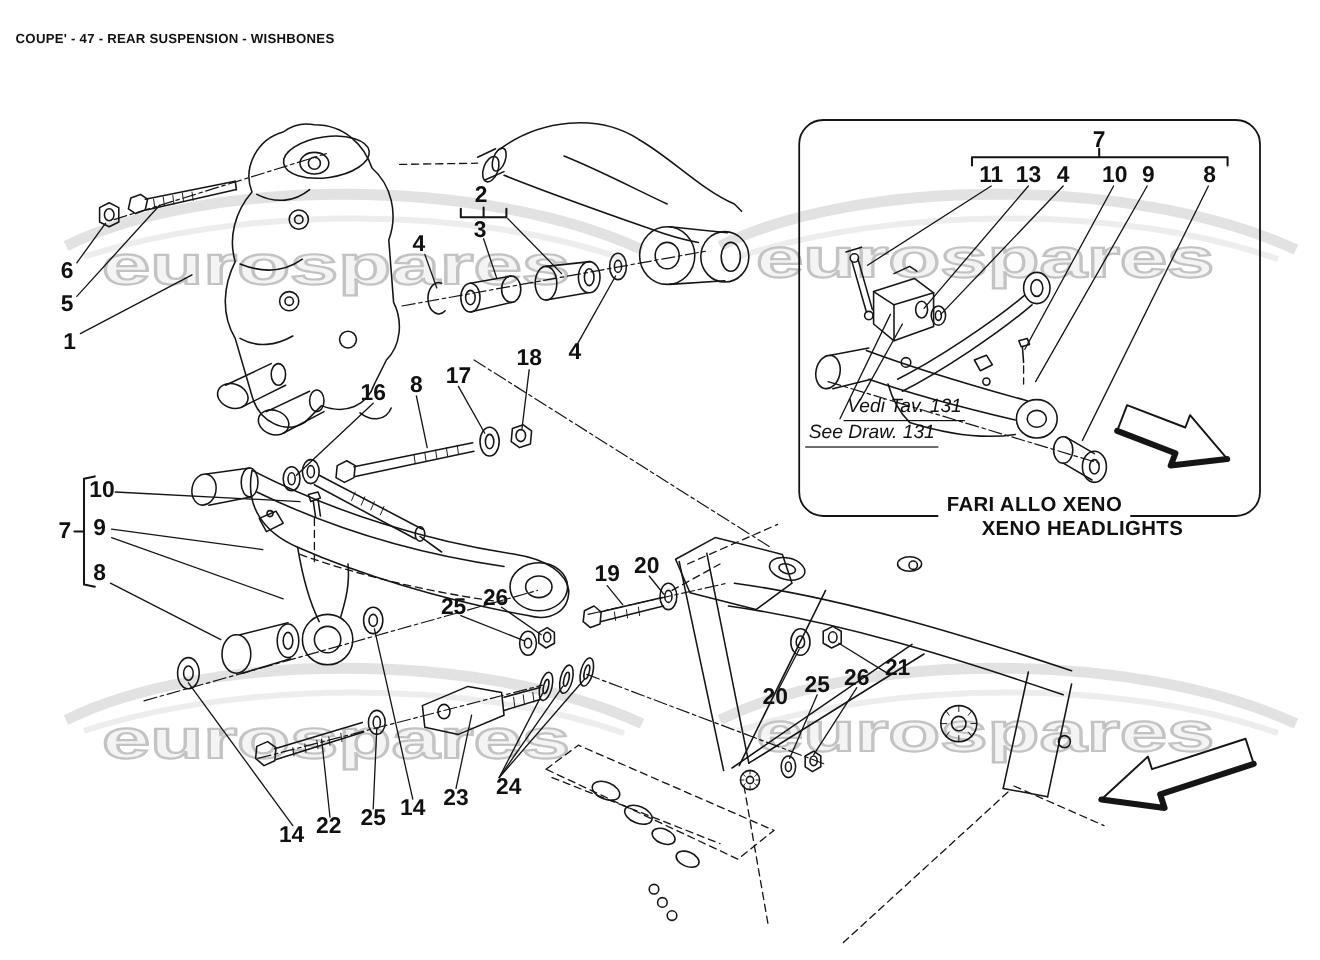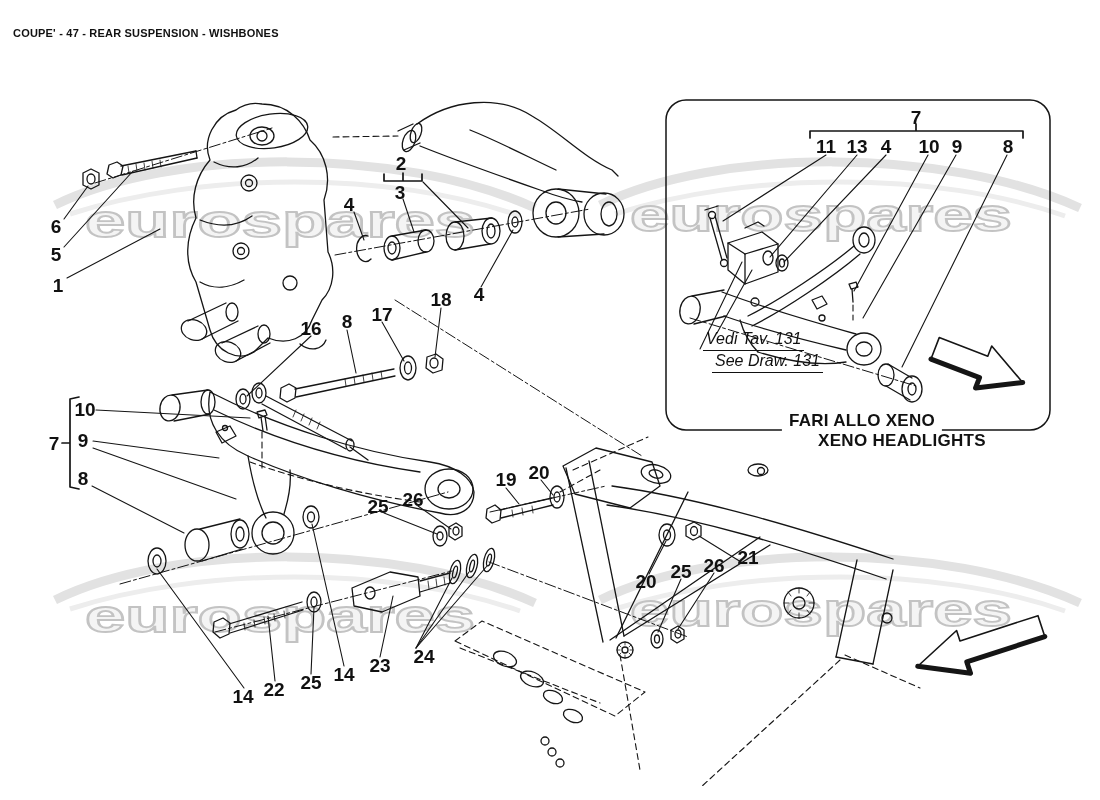--- a/index.html
+++ b/index.html
@@ -449,18 +449,18 @@
       <div class="part-label" style="left: 916px; top: 117px;">7</div>
       <div class="part-label" style="left: 826px; top: 146px;">11</div>
       <div class="part-label" style="left: 857px; top: 146px;">13</div>
       <div class="part-label" style="left: 886px; top: 146px;">4</div>
       <div class="part-label" style="left: 929px; top: 146px;">10</div>
       <div class="part-label" style="left: 957px; top: 146px;">9</div>
       <div class="part-label" style="left: 1008px; top: 146px;">8</div>
     </div>
 
   <div class="inset-note" style="left:703px;top:331px;">Vedi Tav. 131</div>
-  <div class="inset-note" style="left:712px;top:353px;">See Draw. 131</div>
+  <div class="inset-note" style="left:671px;top:353px;">See Draw. 131</div>
 
   <div class="inset-caption" style="top:412px;">FARI ALLO XENO</div>
   <div class="inset-caption" style="top:432px;margin-left:40px;">XENO HEADLIGHTS</div>
 
 </div>
 
 </body></html>

